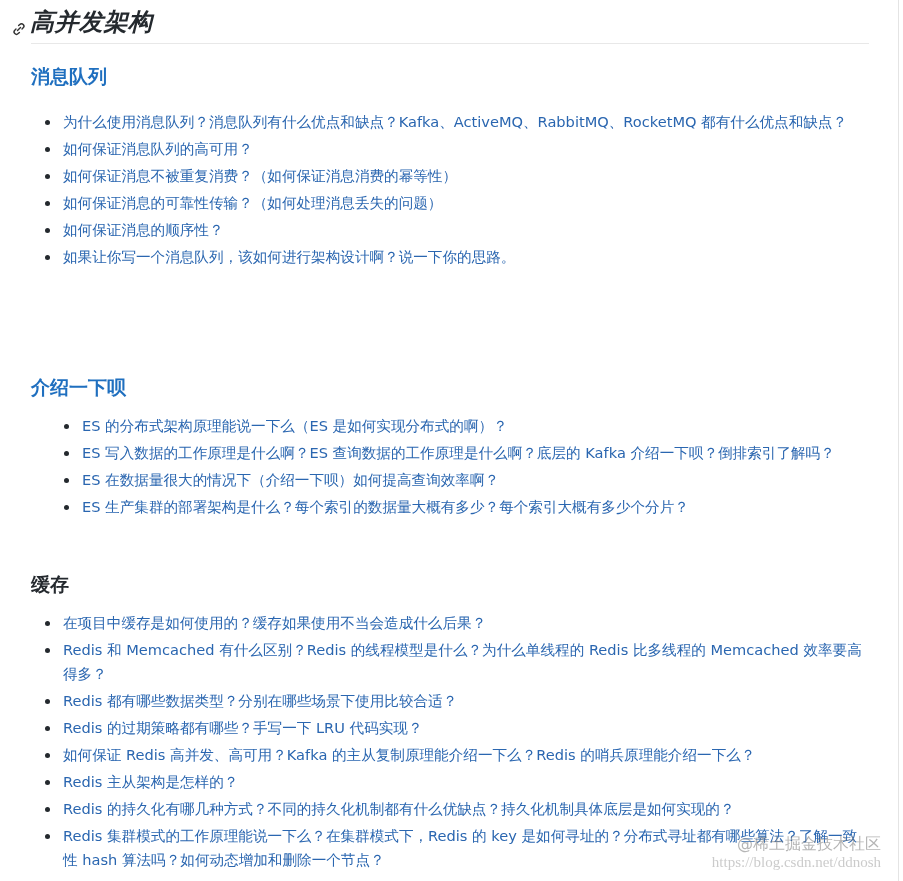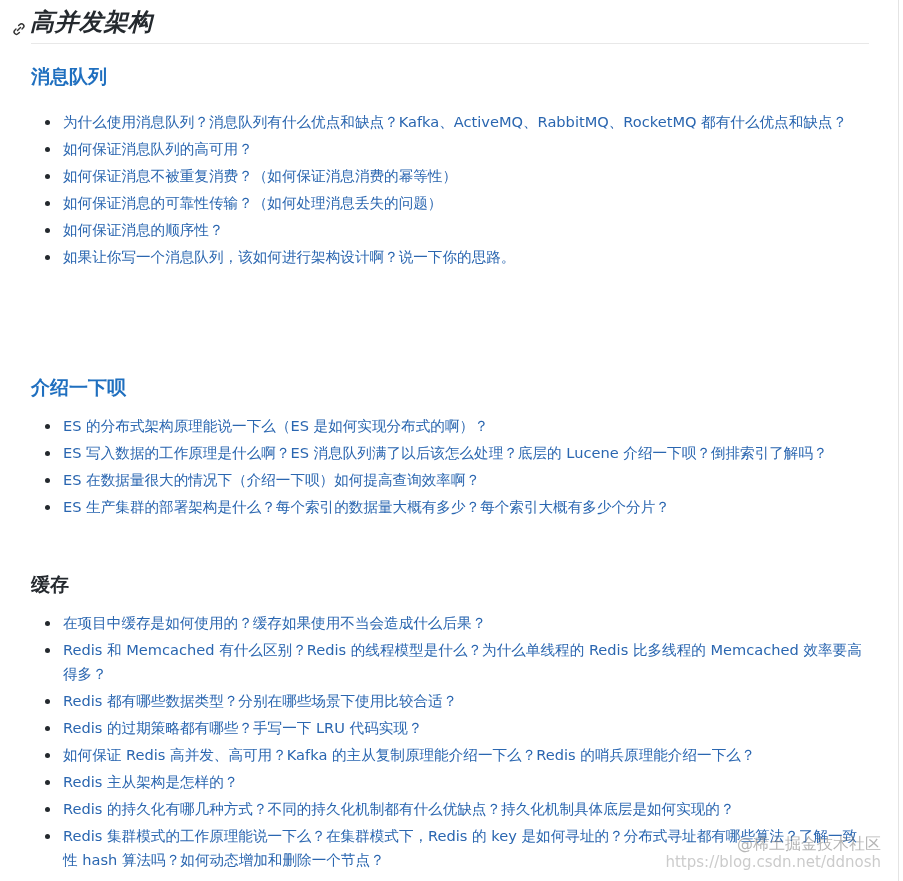--- a/index.html
+++ b/index.html
@@ -33,21 +33,21 @@
       position: relative; padding-left: 63px; font-size: 14.6px; line-height: 24px;
       color: #2a66b0; margin-bottom: 3px; padding-right: 8px;
     }
     ul.list li .bullet {
       position: absolute; left: 45px; top: 10px; width: 5px; height: 5px; border-radius: 50%; background: #24292e;
     }
     .watermark {
       position: absolute; right: 22px; bottom: 10px; text-align: right; pointer-events: none; margin-left: 20px;
     }
     .wm-line1 { font-size: 16px; color: rgba(120,120,120,0.55); line-height: 18px; }
-    .wm-line2 { font-size: 15px; color: rgba(160,160,160,0.55); line-height: 18px; }
+    .wm-line2 { font-size: 15px; color: rgba(160,160,160,0.55); line-height: 18px; font-family: Liberation Serif, serif; }
   </style>
 </head>
 <body>
 
 <div class="right-border"></div>
 
 <div class="page">
   <div class="h1-wrap">
     <span class="link-icon">
       <svg width="18" height="18" viewBox="0 0 18 18">
@@ -64,23 +64,23 @@
   <ul class="list" style="top:110px;">
     <li><span class="bullet"></span><span>为什么使用消息队列？消息队列有什么优点和缺点？Kafka、ActiveMQ、RabbitMQ、RocketMQ 都有什么优点和缺点？</span></li>
     <li><span class="bullet"></span><span>如何保证消息队列的高可用？</span></li>
     <li><span class="bullet"></span><span>如何保证消息不被重复消费？（如何保证消息消费的幂等性）</span></li>
     <li><span class="bullet"></span><span>如何保证消息的可靠性传输？（如何处理消息丢失的问题）</span></li>
     <li><span class="bullet"></span><span>如何保证消息的顺序性？</span></li>
     <li><span class="bullet"></span><span>如果让你写一个消息队列，该如何进行架构设计啊？说一下你的思路。</span></li>
   </ul>
 
   <div class="h3" style="top:375px;">介绍一下呗</div>
-  <ul class="list" style="top:414px;">
+  <ul class="list" style="top:414px;padding-left:19px;">
     <li><span class="bullet"></span><span>ES 的分布式架构原理能说一下么（ES 是如何实现分布式的啊）？</span></li>
-    <li><span class="bullet"></span><span>ES 写入数据的工作原理是什么啊？ES 消息队列满了以后该怎么处理？底层的 Lucene 介绍一下呗？倒排索引了解吗？</span></li>
+    <li><span class="bullet"></span><span>ES 写入数据的工作原理是什么啊？ES 查询数据的工作原理是什么啊？底层的 Kafka 介绍一下呗？倒排索引了解吗？</span></li>
     <li><span class="bullet"></span><span>ES 在数据量很大的情况下（介绍一下呗）如何提高查询效率啊？</span></li>
     <li><span class="bullet"></span><span>ES 生产集群的部署架构是什么？每个索引的数据量大概有多少？每个索引大概有多少个分片？</span></li>
   </ul>
 
   <div class="h3 dark" style="top:572px;">缓存</div>
   <ul class="list" style="top:611px;">
     <li><span class="bullet"></span><span>在项目中缓存是如何使用的？缓存如果使用不当会造成什么后果？</span></li>
     <li><span class="bullet"></span><span>Redis 和 Memcached 有什么区别？Redis 的线程模型是什么？为什么单线程的 Redis 比多线程的 Memcached 效率要高得多？</span></li>
     <li><span class="bullet"></span><span>Redis 都有哪些数据类型？分别在哪些场景下使用比较合适？</span></li>
     <li><span class="bullet"></span><span>Redis 的过期策略都有哪些？手写一下 LRU 代码实现？</span></li>

